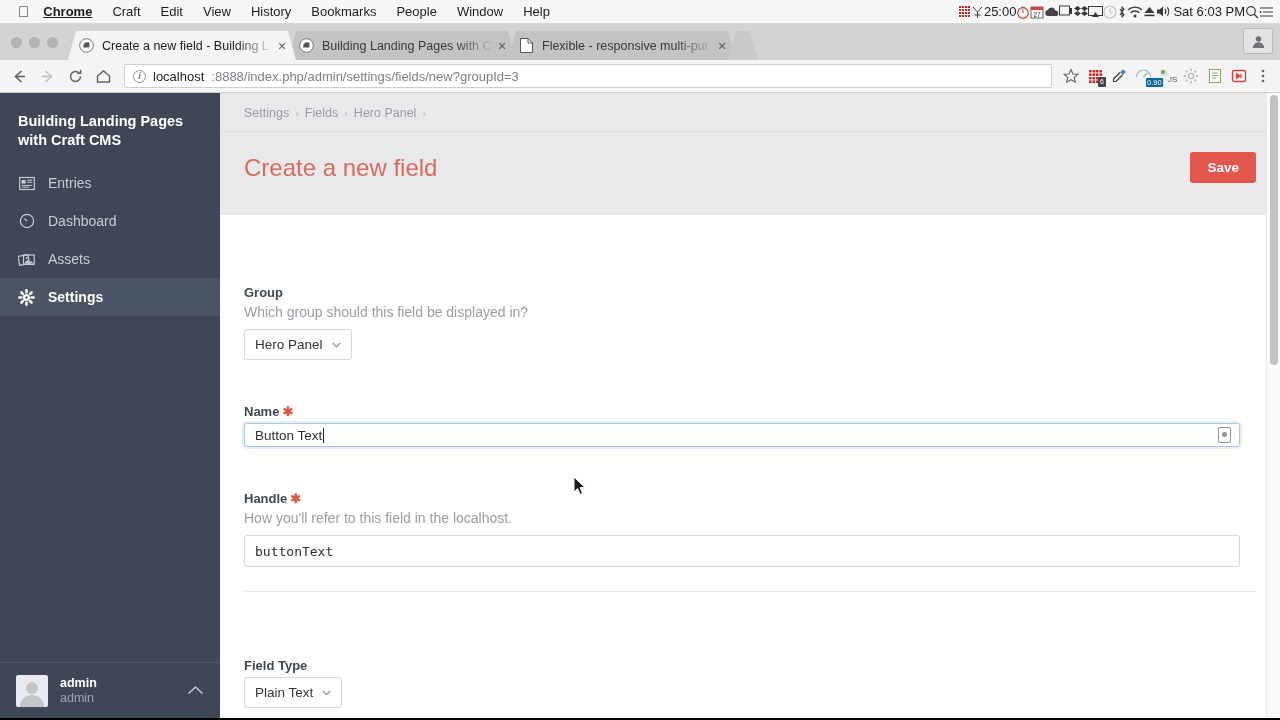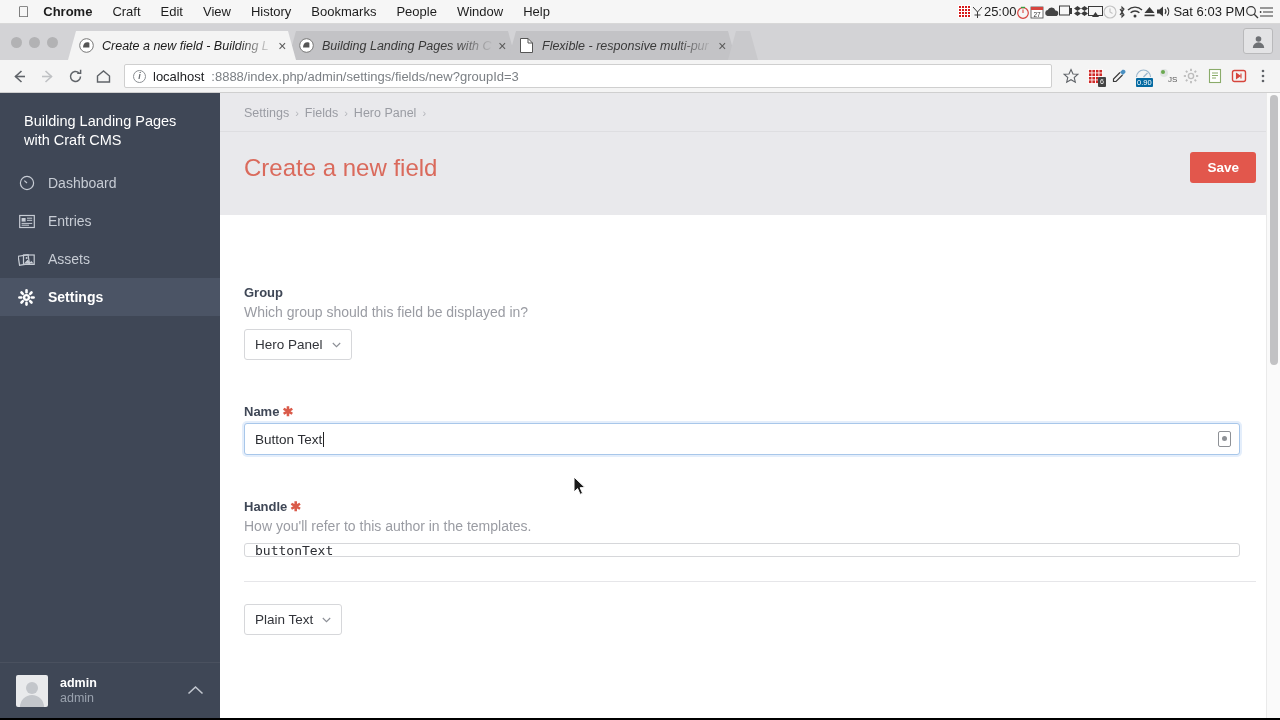--- a/index.html
+++ b/index.html
@@ -14,21 +14,21 @@
   .macbar {
     height: 24px; background: #f6f6f6;
     border-bottom: 1px solid #d8d8d8;
     display: flex; align-items: center;
     padding: 0 8px;
     font-size: 13px; color: #1d1d1d;
     position: relative;
   }
   .macbar .apple { font-size: 15px; margin: 0 14px 0 10px; line-height: 1; }
   .macbar .mi { margin-right: 20px; white-space: nowrap; }
-  .macbar .mi.bold { font-weight: bold; }
+  .macbar .mi.bold { font-weight: bold; text-decoration: underline; }
   .macbar .right { position: absolute; right: 6px; display: flex; align-items: center; }
   .macbar .right .ic { font-size: 13px; color: #3a3a3a; line-height: 1; display:flex; align-items:center;}
   .sq-red { width: 13px; height: 13px; background: #d71b1b; display: inline-block;
             background-image: linear-gradient(to right, #fff 0 1px, transparent 1px 3px),
                               linear-gradient(to bottom, #fff 0 1px, transparent 1px 3px);
             background-size: 3px 100%, 100% 3px; }
   .clock-txt { font-size: 13px; }
 
   
   .chrome-tabbar {
@@ -37,21 +37,20 @@
     padding-left: 8px;
   }
   .traffic { display: flex; gap: 7px; align-items: center; height: 36px; padding: 0 10px 0 3px; }
   .traffic i { width: 11px; height: 11px; border-radius: 50%; background: #b2b2b4; display:block; }
   .tab {
     height: 29px; width: 228px; display: flex; align-items: center;
     background: #c3c3c6; border-top-left-radius: 5px; border-top-right-radius: 5px;
     padding: 0 6px 0 10px; margin-right: -8px;
     position: relative; font-size: 12.5px; color: #3a3a3a;
     clip-path: polygon(8px 0, calc(100% - 8px) 0, 100% 100%, 0 100%);
-    font-style: italic;
   }
   .tab.active { background: #f4f4f4; color: #1b1b1b; z-index: 5; }
   .tab .fav { width: 16px; height: 16px; margin-right: 8px; flex: 0 0 16px; display:flex; align-items:center; justify-content:center;}
   .tab .ttl {
     flex: 1; overflow: hidden; white-space: nowrap;
     -webkit-mask-image: linear-gradient(to right, #000 78%, transparent 100%);
     mask-image: linear-gradient(to right, #000 78%, transparent 100%);
   }
   .tab .x { width: 16px; text-align: center; font-size: 14px; color: #5a5a5a; flex:0 0 16px;}
   .tab-stub { width: 30px; height: 29px; background: #c9c9cc;
@@ -75,30 +74,30 @@
     font-size: 13px; color: #9aa0a6; gap: 7px; min-width: 0;
   }
   .omnibox .host { color: #202124; }
   .omnibox .path { color: #7c8085; overflow: hidden; white-space: nowrap; }
   .info-ic { width: 13px; height: 13px; border: 1.3px solid #8c9094; border-radius: 50%;
              font-size: 9px; line-height: 11px; text-align: center; color: #6d7175; flex: 0 0 13px; font-style: italic; font-weight: bold;}
   .ext { width: 22px; height: 26px; display: flex; align-items: center; justify-content: center;
          position: relative; flex: 0 0 22px; }
   .badge { position: absolute; right: 0px; bottom: 2px; background: #444; color: #fff;
            font-size: 7px; line-height: 8px; padding: 1px 2px; border-radius: 1px; }
-  .badge-blue { position: absolute; left: 4px; bottom: 2px; background: #0369a1; color: #fff;
+  .badge-blue { position: absolute; left: 14px; bottom: 2px; background: #0369a1; color: #fff;
                 font-size: 7.5px; line-height: 9px; padding: 0 1px; border-radius: 1px; }
 
   
   .page { display: flex; height: 625px; position: relative; }
 
   
   .sidebar { width: 220px; background: #3f4756; color: #fff; display: flex; flex-direction: column;
              flex: 0 0 220px; position: relative; }
-  .site-title { font-size: 14.5px; font-weight: normal; line-height: 19px; padding: 19px 18px 14px 24px; color: #fff; }
+  .site-title { font-size: 14.5px; font-weight: bold; line-height: 19px; padding: 19px 18px 14px 18px; color: #fff; }
   .nav { display: flex; flex-direction: column; }
   .nav-item { height: 38px; display: flex; align-items: center; padding: 0 18px; gap: 13px;
               font-size: 14px; color: #c7ccd4; }
   .nav-item.active { background: #4d5costume; }
   .nav-item.active { background: #4b5465; color: #fff; font-weight: bold; }
   .nav-item .nic { width: 17px; height: 17px; display: flex; align-items: center; justify-content: center; flex: 0 0 17px; }
   .side-footer { margin-top: auto; height: 56px; display: flex; align-items: center;
                  padding: 0 16px; gap: 12px; border-top: 1px solid #4a515f; }
   .avatar { width: 32px; height: 32px; background: #e9eaec; border-radius: 2px; display:flex; align-items:flex-end; justify-content:center; overflow:hidden; flex:0 0 32px;}
   .uname { font-size: 12.5px; font-weight: bold; color: #fff; line-height: 15px; }
@@ -117,24 +116,24 @@
               font-weight: bold; padding: 8px 17px; border-radius: 3px; border: none; }
   .body { padding: 26px 24px 0 24px; }
   .fld { margin-bottom: 24px; }
   .flabel { font-size: 13px; font-weight: bold; color: #3f4756; margin-bottom: 4px; margin-top: 44px; }
   .req { color: #da5b4a; font-size: 13px; margin-left: 3px; }
   .fhint { font-size: 14px; color: #9a9ca3; margin-bottom: 9px; }
   .select-box { display: inline-flex; align-items: center; gap: 9px; background: #fff;
                 border: 1px solid #d6d7da; border-radius: 3px; padding: 7px 10px;
                 font-size: 13.5px; color: #32343a; }
   .select-box .cv { color: #8c8f96; font-size: 10px; }
-  .txtinput { width: 996px; height: 14px; border: 1px solid #d6d7da; border-radius: 3px;
+  .txtinput { width: 996px; height: 32px; border: 1px solid #d6d7da; border-radius: 3px;
               background: #fff; display: flex; align-items: center; padding: 0 10px;
               font-size: 13.5px; color: #2c2e33; position: relative; }
-  .txtinput.focused { border-color: #a8c7ea; box-shadow: 0 0 0 2px #e4eefb; height: 32px; }
+  .txtinput.focused { border-color: #a8c7ea; box-shadow: 0 0 0 2px #e4eefb; height: 24px; }
   .caret { display: inline-block; width: 1px; height: 15px; background: #222; margin-left: 1px; }
   .mono { font-family: "DejaVu Sans Mono", monospace; font-size: 13px; color: #2c2e33; }
   .pwicon { position: absolute; right: 8px; width: 13px; height: 16px;
             border: 1.4px solid #8e9196; border-radius: 2px; display:flex; align-items:center; justify-content:center;}
   .pwicon i { width: 5px; height: 5px; border-radius: 50%; background: #8e9196; display:block; position:relative; top:-1px;}
   .textarea { width: 996px; height: 46px; border: 1px solid #d6d7da; border-radius: 3px; background: #fff; }
   .divider { border-top: 1px solid #e6e6e9; margin: 0 0 0 0; }
   .cursor-arrow { position: absolute; left: 573px; top: 383px; z-index: 40; pointer-events:none; }
 
   
@@ -399,36 +398,36 @@
 </div>
 
 <div class="page">
 
   <div class="sidebar">
     <div class="site-title">Building Landing Pages with Craft CMS</div>
 
     <div class="nav">
       <div class="nav-item">
         <span class="nic">
-          <svg width="16" height="16" viewBox="0 0 16 16">
-              <circle cx="8" cy="8" r="6.6" stroke="#c7ccd4" stroke-width="1.2" fill="none"></circle>
-              <path d="M8 8 L5.3 5.6" stroke="#c7ccd4" stroke-width="1.2"></path>
-            </svg>
-        </span>
-        <span>Dashboard</span>
-      </div>
-      <div class="nav-item">
-        <span class="nic">
           <svg width="16" height="15" viewBox="0 0 16 15">
               <rect x="0.7" y="1.5" width="14.6" height="12" stroke="#c7ccd4" stroke-width="1.2" fill="none"></rect>
               <rect x="2.6" y="4" width="4" height="3.6" fill="#c7ccd4"></rect>
               <path d="M8 4.2 H13.2 M8 6.3 H13.2 M2.6 9.4 H13.2 M2.6 11.2 H10" stroke="#c7ccd4" stroke-width="1"></path>
             </svg>
         </span>
         <span>Entries</span>
+      </div>
+      <div class="nav-item">
+        <span class="nic">
+          <svg width="16" height="16" viewBox="0 0 16 16">
+              <circle cx="8" cy="8" r="6.6" stroke="#c7ccd4" stroke-width="1.2" fill="none"></circle>
+              <path d="M8 8 L5.3 5.6" stroke="#c7ccd4" stroke-width="1.2"></path>
+            </svg>
+        </span>
+        <span>Dashboard</span>
       </div>
       <div class="nav-item">
         <span class="nic">
           <svg width="17" height="15" viewBox="0 0 17 15">
               <rect x="0.8" y="3.5" width="10" height="9" stroke="#c7ccd4" stroke-width="1.2" fill="none" transform="rotate(-9 5.8 8)"></rect>
               <rect x="5.5" y="3" width="10.7" height="9.4" stroke="#c7ccd4" stroke-width="1.2" fill="none"></rect>
               <circle cx="8.6" cy="6" r="1" fill="#c7ccd4"></circle>
               <path d="M6 11.4 L9.6 7.8 L12 10.2 L13.3 9 L15.7 11.4 Z" fill="#c7ccd4"></path>
             </svg>
         </span>
@@ -514,30 +513,31 @@
           <span class="pwicon">
               <i></i>
             </span>
         </div>
       </div>
 
       <div class="fld">
         <div class="flabel">
           <span>Handle</span><span class="req">✱</span>
         </div>
-        <div class="fhint">How you'll refer to this author in the templates.</div>
+        <div class="fhint">How you'll refer to this field in the localhost.</div>
         <div class="txtinput">
           <span class="mono">buttonText</span>
         </div>
       </div>
 
 
       <div class="divider"></div>
 
       <div class="fld" style="padding-top:22px">
+        <div class="flabel">Field Type</div>
         <div class="select-box">
           <span>Plain Text</span>
           <span class="cv">
             <svg width="9" height="6" viewBox="0 0 9 6">
                 <path d="M0.8 1 L4.5 4.7 L8.2 1" stroke="#8c8f96" stroke-width="1.1" fill="none"></path>
               </svg>
           </span>
         </div>
       </div>
     </div>

